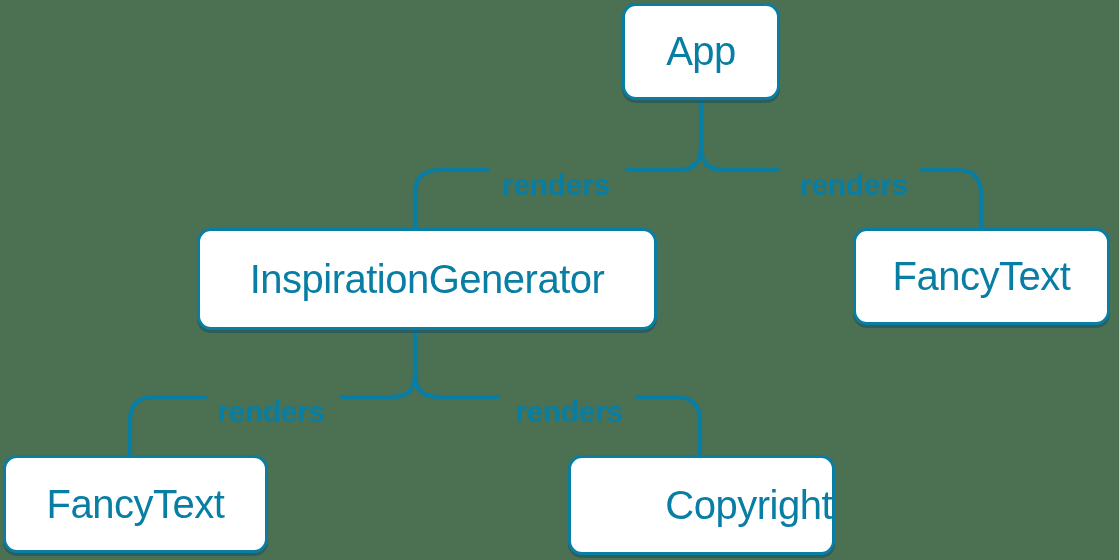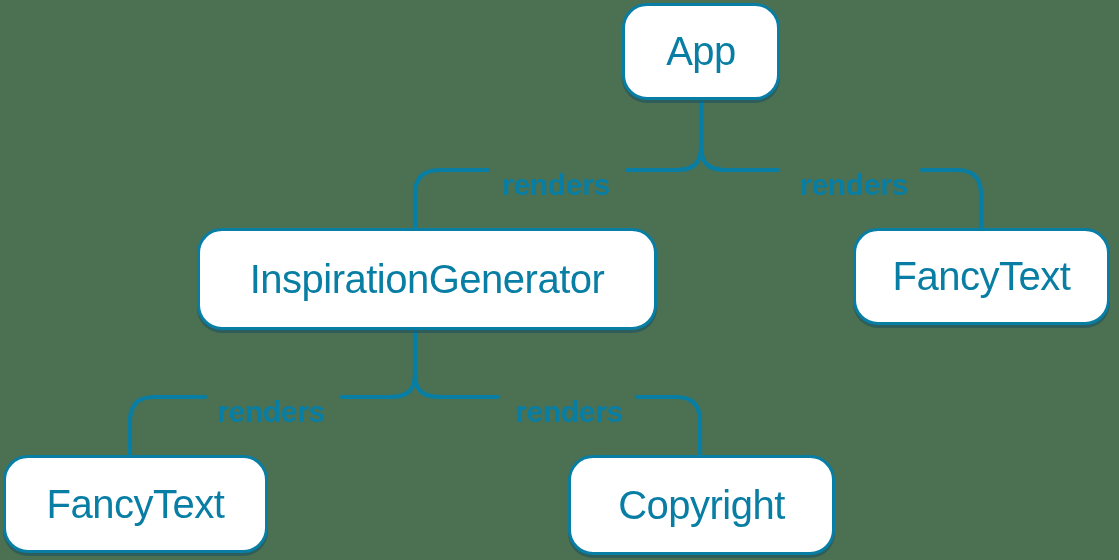--- a/index.html
+++ b/index.html
@@ -26,21 +26,21 @@
     fill: none;
     stroke: #087ea4;
     stroke-width: 4.2px;
     stroke-linecap: round;
   }
   .node {
     position: absolute;
     box-sizing: border-box;
     background: #ffffff;
     border: 3px solid #087ea4;
-    border-radius: 25px;
+    border-radius: 14px;
     box-shadow: 0 3px 0 rgba(13, 74, 99, 0.45);
     display: flex;
     align-items: center;
     justify-content: center;
     color: #087ea4;
     font-size: 40px;
     font-weight: 500;
     letter-spacing: -0.5px;
     white-space: nowrap;
   }
@@ -53,21 +53,21 @@
     font-size: 30px;
     font-weight: 700;
     letter-spacing: -0.3px;
     white-space: nowrap;
     margin-top: 16px;
   }
   .node-app                { left: 622px; top: 3px;   width: 158px; height: 97px; }
   .node-inspiration        { left: 197px; top: 228px; width: 460px; height: 102px; }
   .node-fancytext-top      { left: 853px; top: 228px; width: 257px; height: 97px; }
   .node-fancytext-bottom   { left: 3px;   top: 455px; width: 265px; height: 98px; }
-  .node-copyright          { left: 568px; top: 455px; width: 267px; height: 100px; }
+  .node-copyright          { left: 568px; top: 455px; width: 267px; height: 100px; justify-content: flex-end; }
   .edge-label-1 { left: 556px; top: 152px; }
   .edge-label-2 { left: 854px; top: 152px; }
   .edge-label-3 { left: 271px; top: 379px; }
   .edge-label-4 { left: 569px; top: 379px; }
 </style>
 </head>
 <body>
 
 <div class="stage">
 

